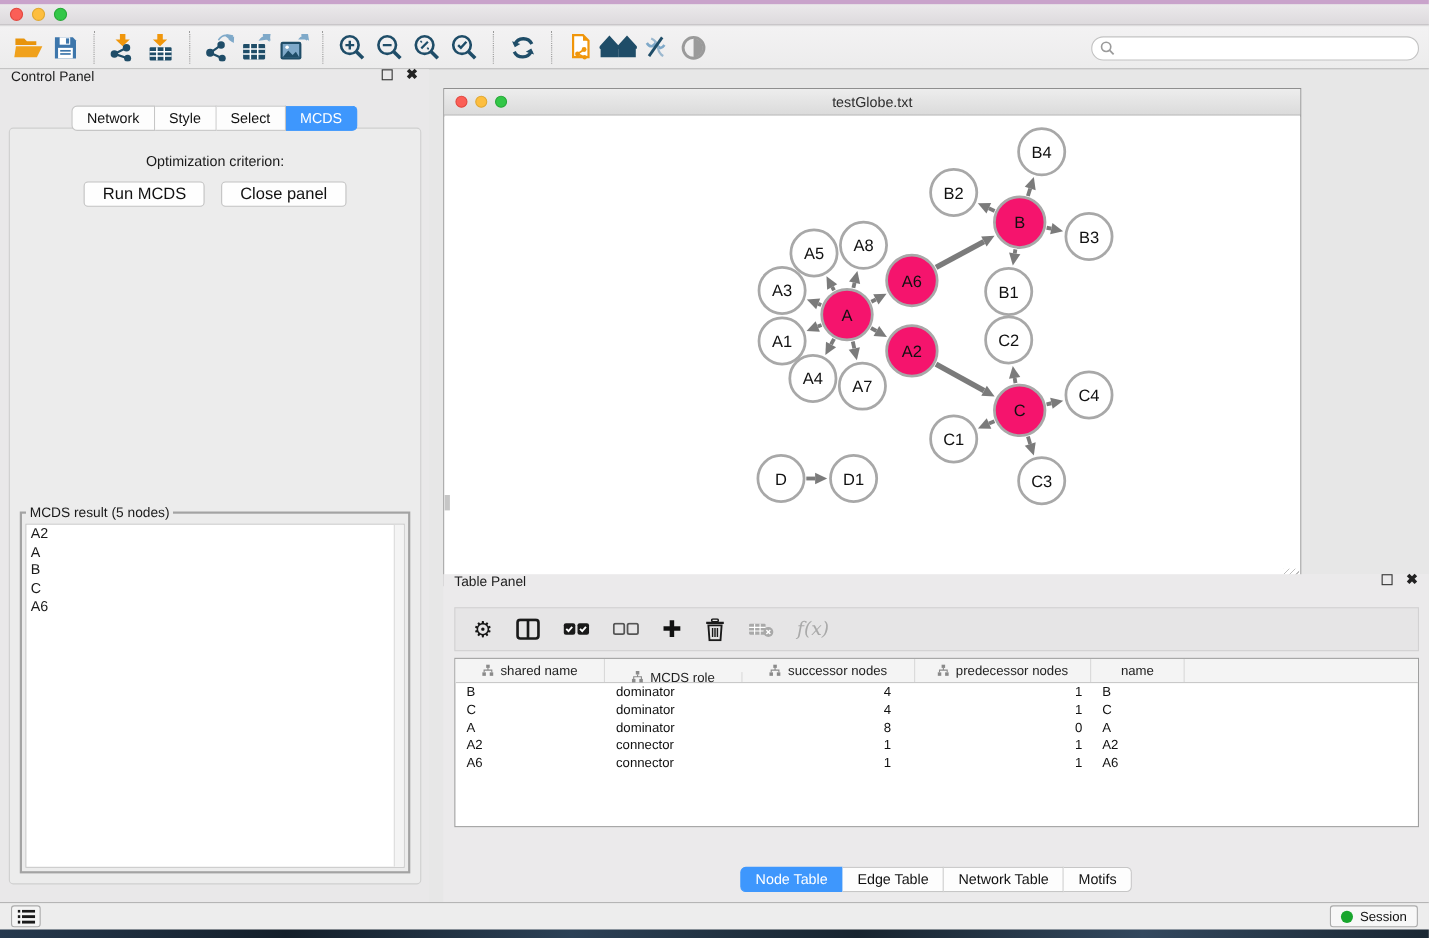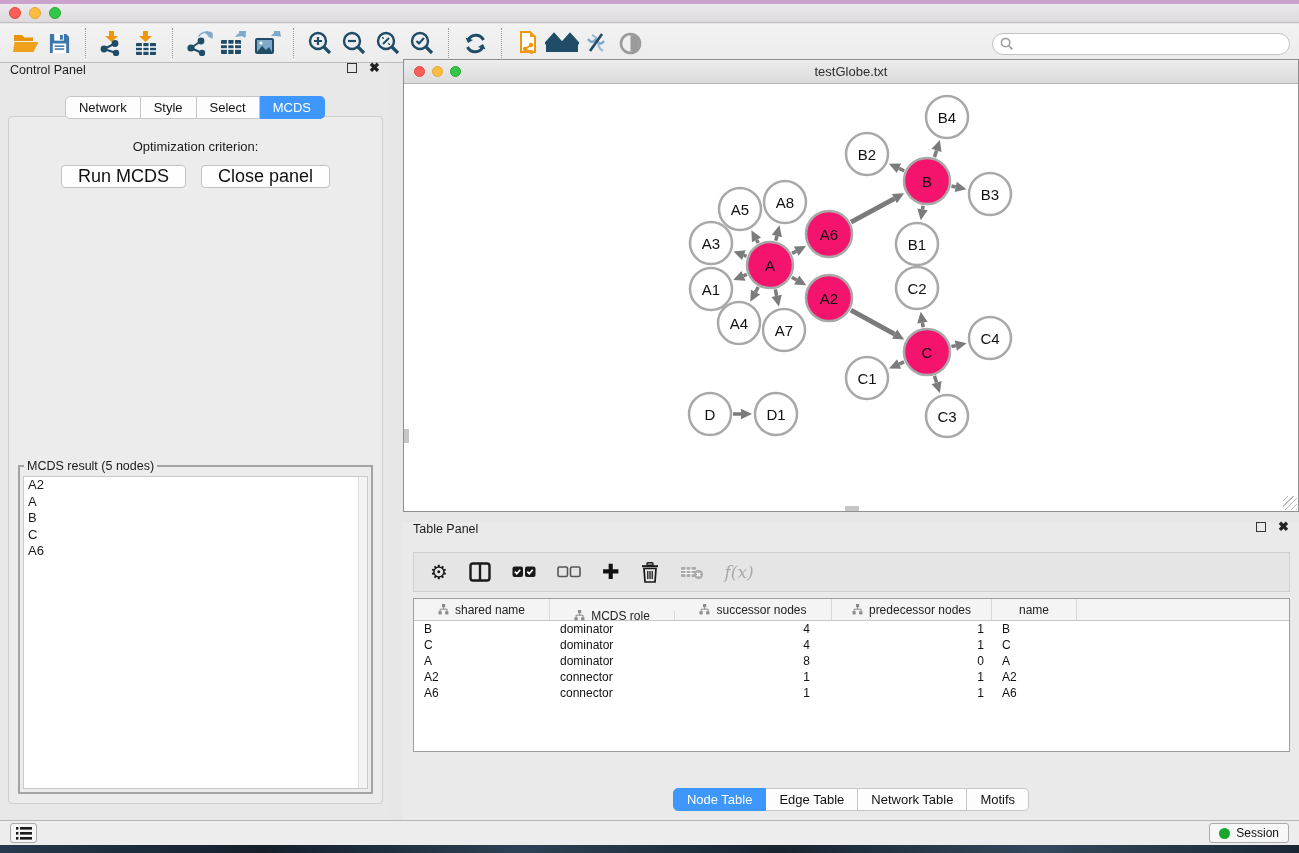--- a/index.html
+++ b/index.html
@@ -54,31 +54,31 @@
   .criterion-label { text-align:center; margin-top:22px; font-size:13px; }
   .criterion-select { width:312px; height:24px; margin:9px auto 0; background:#fff;
                       border:1px solid #b4b4b4; border-radius:4px; display:flex;
                       align-items:center; font-size:13px; padding-left:8px; }
   .criterion-select .val { flex:1; }
   .stepper { width:19px; height:22px; margin-right:1px; border-radius:3px;
              background:linear-gradient(#6cb0fd,#2e7bf7); display:flex; flex-direction:column;
              align-items:center; justify-content:center; gap:1px; }
   .cp-buttons { display:flex; justify-content:center; gap:15px; margin-top:11px; }
   .btn { background:#fefefe; border:1px solid #c2c2c2; border-radius:4px; height:23px;
-         padding:0 16px; font-size:18px; display:flex; align-items:center; color:#111; }
+         padding:0 16px; font-size:15px; display:flex; align-items:center; color:#111; }
   .mcds-fieldset { position:absolute; left:5px; right:5px; top:338px; bottom:5px;
                    border:2px solid #a3a3a3; margin:4px; padding:3px; background:#ececec; }
   .mcds-fieldset legend { font-size:12.5px; padding:0 3px; margin-left:1px; }
   .result-list { position:relative; width:100%; height:100%; background:#fff;
                  border:1px solid #c9c9c9; overflow:hidden; }
   .result-scroll { position:absolute; right:0; top:0; bottom:0; width:9px;
                    background:#f4f4f4; border-left:1px solid #ddd; }
   .mcds-item { font-size:13px; line-height:16.5px; padding-left:4px; }
   
-  .network-window { position:absolute; left:403px; top:59px; width:896px; height:453px;
+  .network-window { position:absolute; left:403px; top:80px; width:780px; height:453px;
                     border:1px solid #8f8f8f; background:#fff; }
   .nw-titlebar { position:relative; height:24px; background:linear-gradient(#ededed,#dbdbdb);
                  border-bottom:1px solid #b2b2b2; display:flex; align-items:center; }
   .nw-titlebar .lights { margin-left:10px; gap:7px; }
   .nw-titlebar .light { width:11px; height:11px; }
   .nw-titlebar .title { position:absolute; left:0; right:0; text-align:center;
                         font-size:13px; color:#2e2e2e; }
   .nw-canvas { position:absolute; left:0; top:25px; right:0; bottom:0; background:#fff; overflow:hidden; }
   .grip { position:absolute; right:1px; bottom:1px; width:14px; height:14px;
           background:repeating-linear-gradient(135deg, transparent 0 3px, #bcbcbc 3px 4px); }

